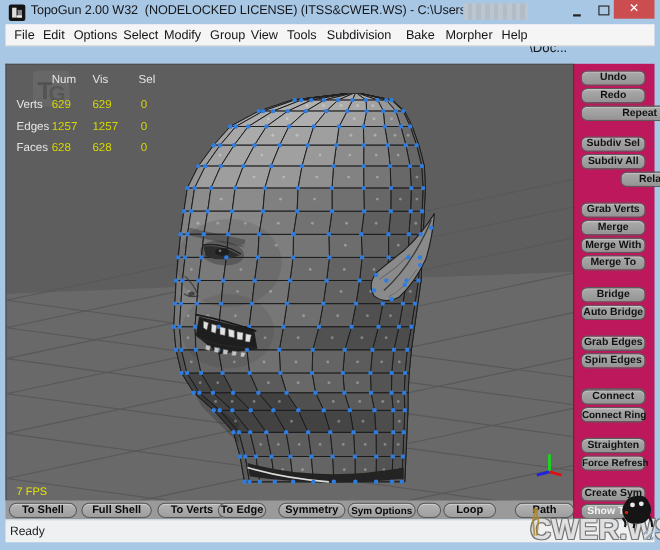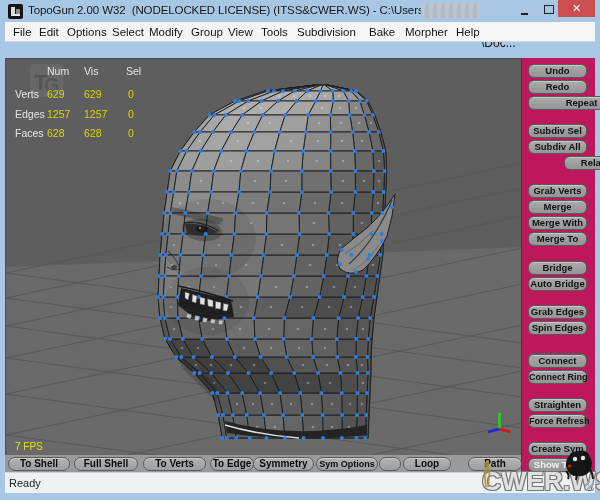--- a/index.html
+++ b/index.html
@@ -915,21 +915,21 @@
       <span class="rb" style="top:312px;font-size:9px;">Connect Ring</span>
       <span class="rb" style="top:340px;">Straighten</span>
       <span class="rb" style="top:356px;font-size:9px;">Force Refresh</span>
       <span class="rb" style="top:384px;">Create Sym</span>
       <span class="rb" style="top:400px;color:#f2f2f2;">Show Tips</span>
     </div>
     <div class="abs" id="botbar">
       <span class="pill dark" style="left:3px;top:2px;width:60px;">To Shell</span>
       <span class="pill dark" style="left:69px;top:2px;width:62px;">Full Shell</span>
       <span class="pill dark" style="left:138px;top:2px;width:61px;">To Verts</span>
-      <span class="pill dark" style="left:205px;top:2px;width:42px;text-align:center;">To Edge</span>
+      <span class="pill dark" style="left:193px;top:2px;width:42px;text-align:center;">To Edge</span>
       <span class="pill dark" style="left:248px;top:2px;width:59px;">Symmetry</span>
       <span class="pill dark" style="left:311px;top:2px;width:60px;font-size:9px;">Sym Options</span>
       <span class="pill dark" style="left:374px;top:2px;width:20px;"></span>
       <span class="pill dark" style="left:398px;top:2px;width:46px;">Loop</span>
       <span class="pill dark" style="left:463px;top:2px;width:52px;">Path</span>
     </div>
  <div class="abs" id="status"></div>
  <div class="abs" id="ready">Ready</div>
  <div class="abs" id="stext">1369856/1369856 reference triangles (orc_680k.obj), 628 faces(1220 triangles), 1257 edges, 62</div>
  <div class="abs" id="wm">CWER.WS</div>

